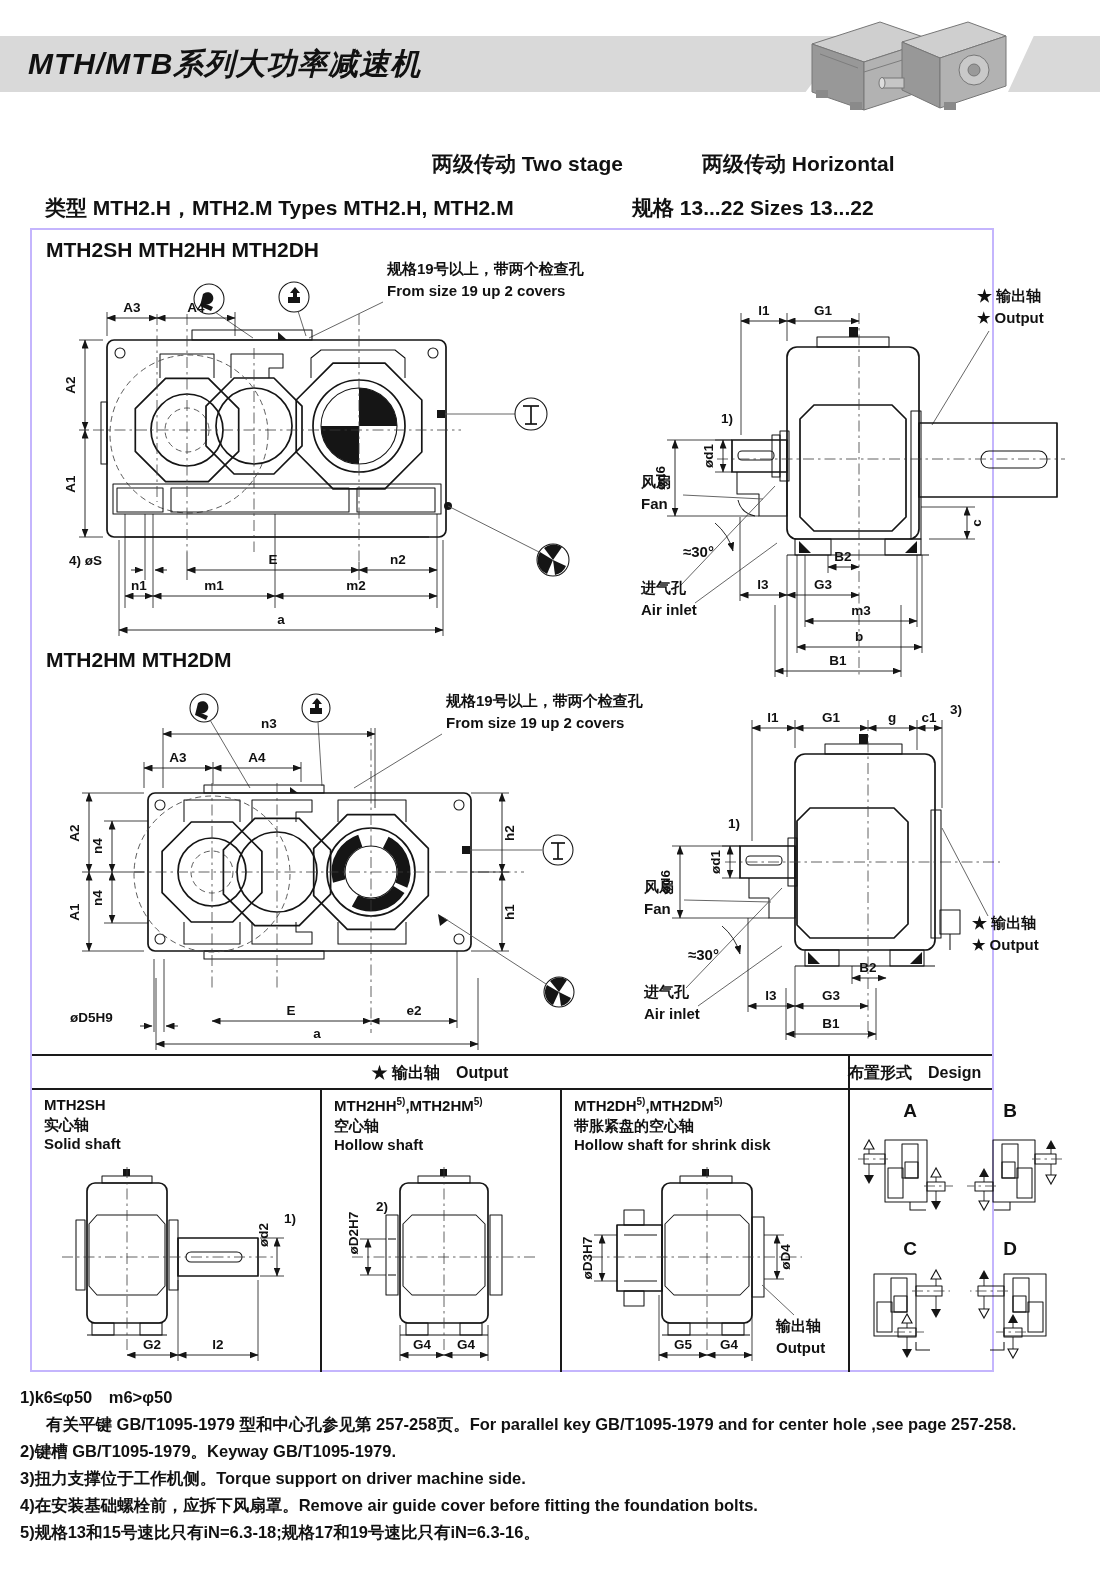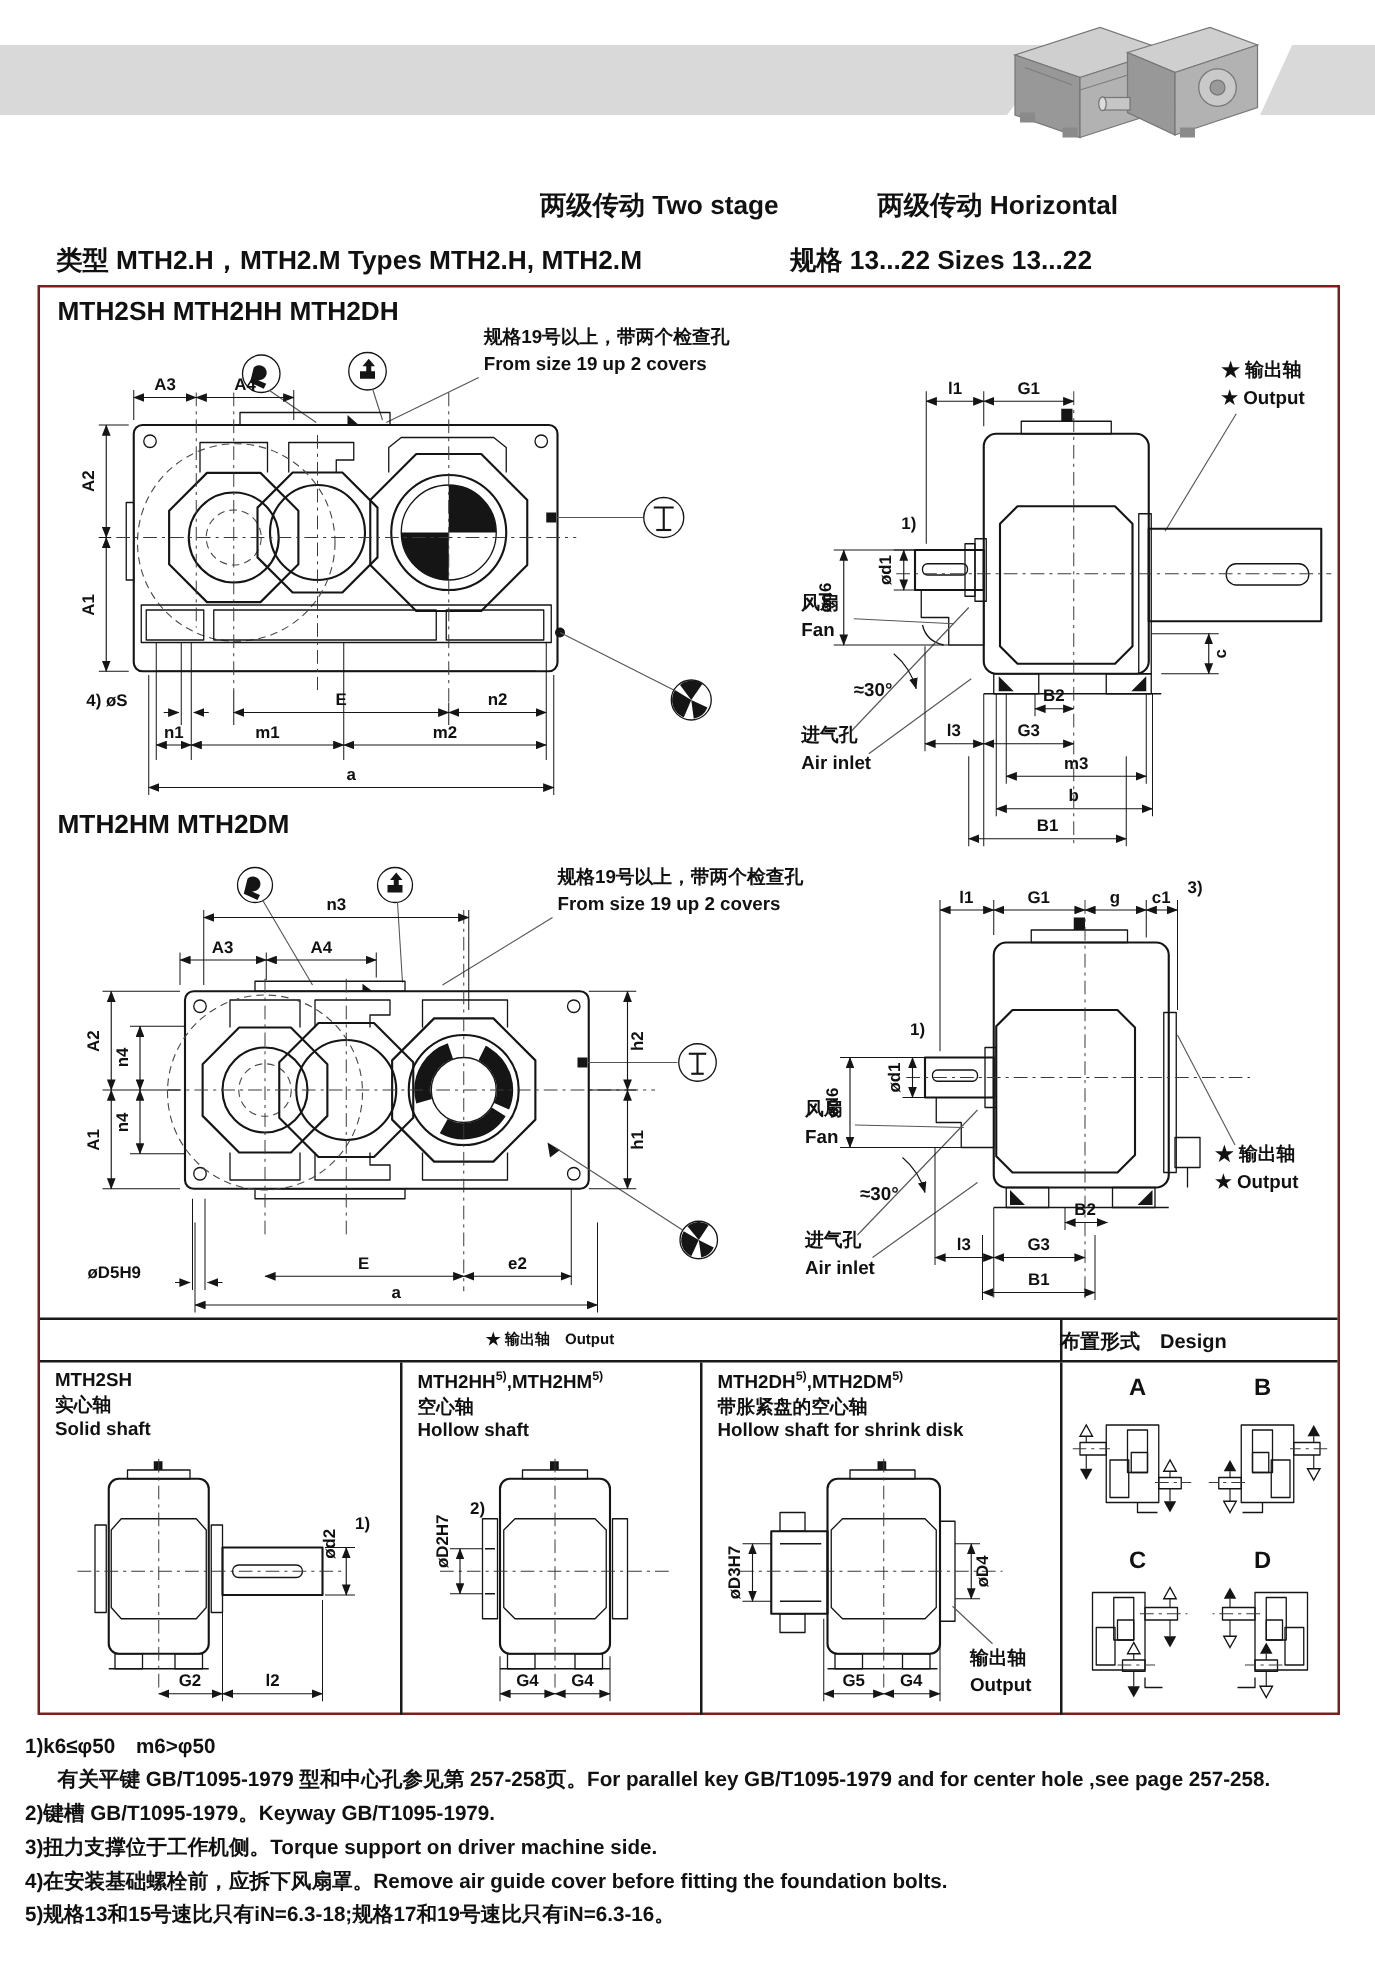--- a/index.html
+++ b/index.html
@@ -8,29 +8,29 @@
   
   .banner{position:absolute;left:0;top:36px;width:848px;height:56px;background:#d9d9d9;
           clip-path:polygon(0 0,100% 0,95% 100%,0 100%);}
   .banner2{position:absolute;left:1008px;top:36px;width:92px;height:56px;background:#d9d9d9;
            clip-path:polygon(28% 0,100% 0,100% 100%,0 100%);}
   .banner-title{position:absolute;left:28px;top:44px;font-size:30px;font-weight:bold;
                 font-style:italic;letter-spacing:1px;}
   .photos{position:absolute;left:798px;top:6px;width:212px;height:116px;}
   .intro{position:absolute;font-size:21px;font-weight:bold;white-space:nowrap;}
   
-  .mainbox{position:absolute;left:30px;top:228px;width:1042px;height:1144px;
-           border:2px solid #7f1d1d;box-sizing:border-box;}
+  .mainbox{position:absolute;left:30px;top:228px;width:964px;height:1144px;
+           border:2px solid #c4b5fd;box-sizing:border-box;}
   .sec-title{position:absolute;font-size:21px;font-weight:bold;}
   svg.draw{position:absolute;}
   
   .thead{position:absolute;left:0;top:824px;width:100%;height:36px;
          border-top:2px solid #1a1a1a;border-bottom:2px solid #1a1a1a;box-sizing:border-box;}
   .thead .oh{position:absolute;left:0;top:7px;width:816px;text-align:center;
-             font-size:12px;font-weight:bold;}
+             font-size:16px;font-weight:bold;}
   .thead .dh{position:absolute;left:816px;top:7px;width:222px;text-align:left;
              font-size:16px;font-weight:bold;}
   .thead .vd{position:absolute;left:816px;top:0;width:0;height:32px;border-left:2px solid #1a1a1a;}
   .cell{position:absolute;top:860px;height:282px;box-sizing:border-box;}
   .c1{left:0;width:288px;}
   .c2{left:288px;width:240px;border-left:2px solid #1a1a1a;}
   .c3{left:528px;width:290px;border-left:2px solid #1a1a1a;}
   .c4{left:816px;width:224px;border-left:2px solid #1a1a1a;}
   .hdr{padding:5px 10px 0 12px;font-size:15px;font-weight:bold;line-height:1.3;}
   .hdr sup{font-size:10px;}
@@ -67,20 +67,21 @@
         <path d="M0,0 L9,3.5 L0,7 z" fill="#151515"></path>
       </marker>
       <marker id="as" markerWidth="9" markerHeight="7" refX="0.5" refY="3.5" orient="auto" markerUnits="userSpaceOnUse">
         <path d="M9,0 L0,3.5 L9,7 z" fill="#151515"></path>
       </marker>
     </defs>
   </svg>
 
   <div class="banner"></div>
   <div class="banner2"></div>
+  <div class="banner-title">MTH/MTB系列大功率减速机</div>
 
   <svg class="photos" viewBox="0 0 212 116">
     <g>
       <polygon points="14,38 82,16 134,34 66,56" fill="#cfcfcf" stroke="#777" stroke-width="1"></polygon>
       <polygon points="14,38 66,56 66,104 14,86" fill="#989898" stroke="#777" stroke-width="1"></polygon>
       <polygon points="66,56 134,34 134,82 66,104" fill="#b2b2b2" stroke="#777" stroke-width="1"></polygon>
       <rect x="132" y="56" width="26" height="11" fill="#c6c6c6" stroke="#777"></rect>
       <ellipse cx="158" cy="61.5" rx="3" ry="6" fill="#dcdcdc" stroke="#777"></ellipse>
       <rect x="18" y="84" width="12" height="8" fill="#8a8a8a"></rect>
         <rect x="52" y="96" width="12" height="8" fill="#8a8a8a"></rect>

